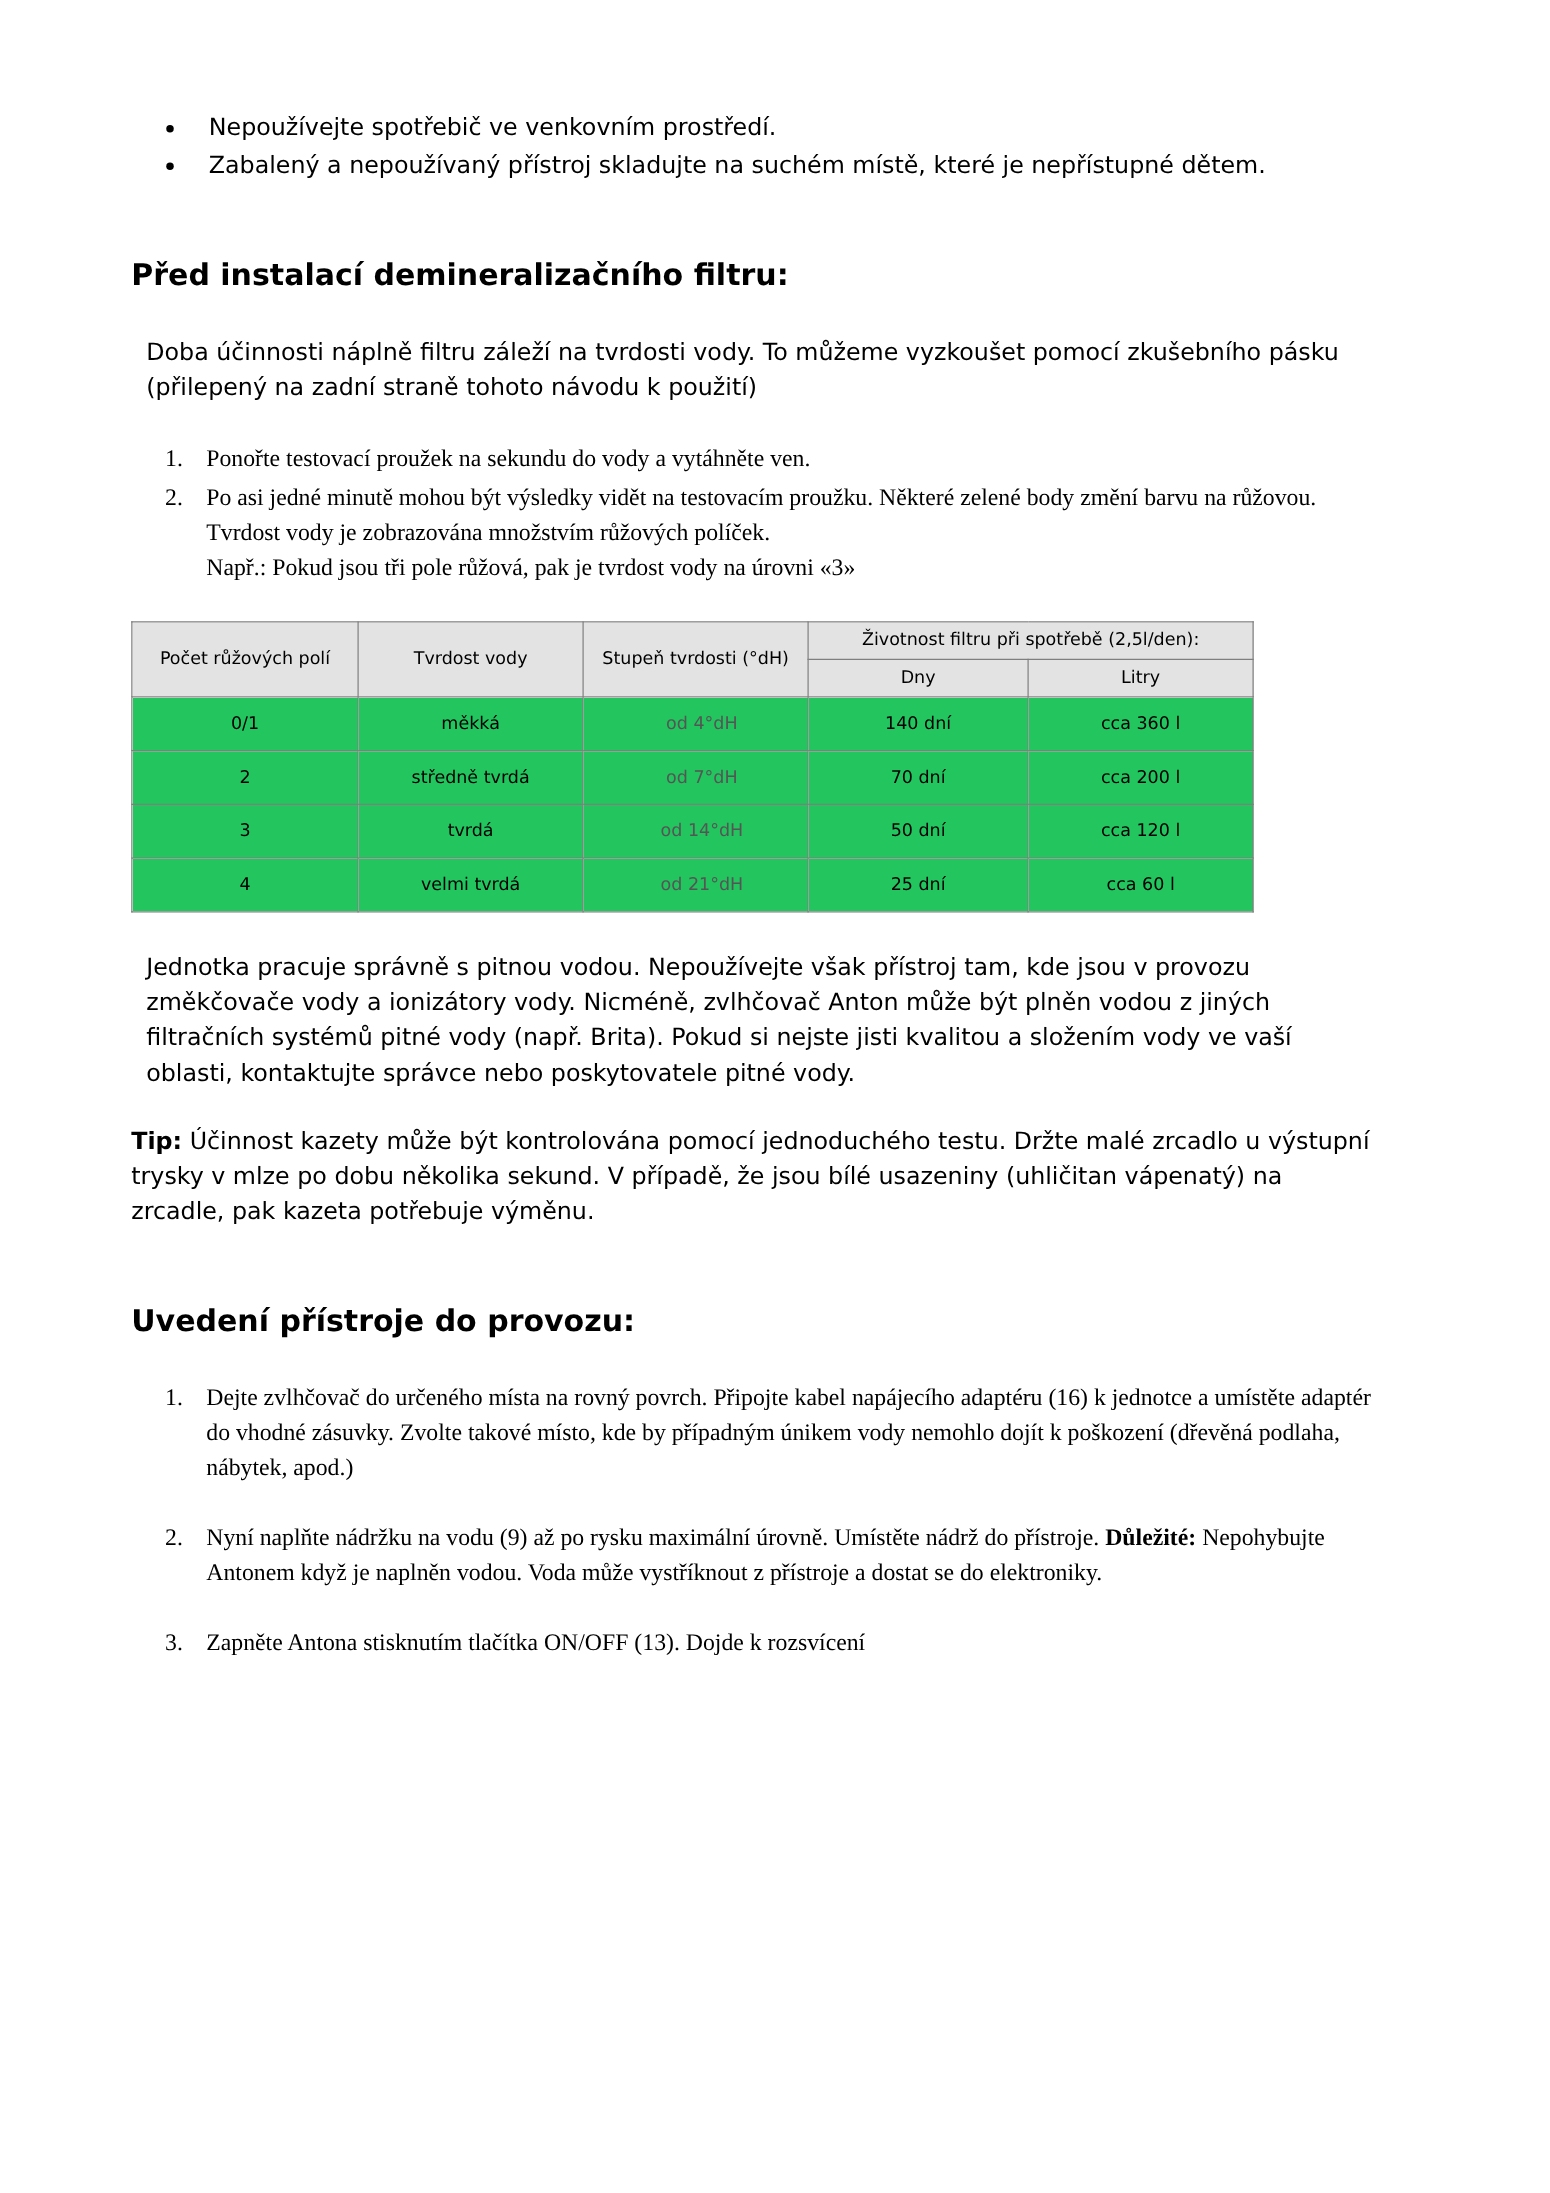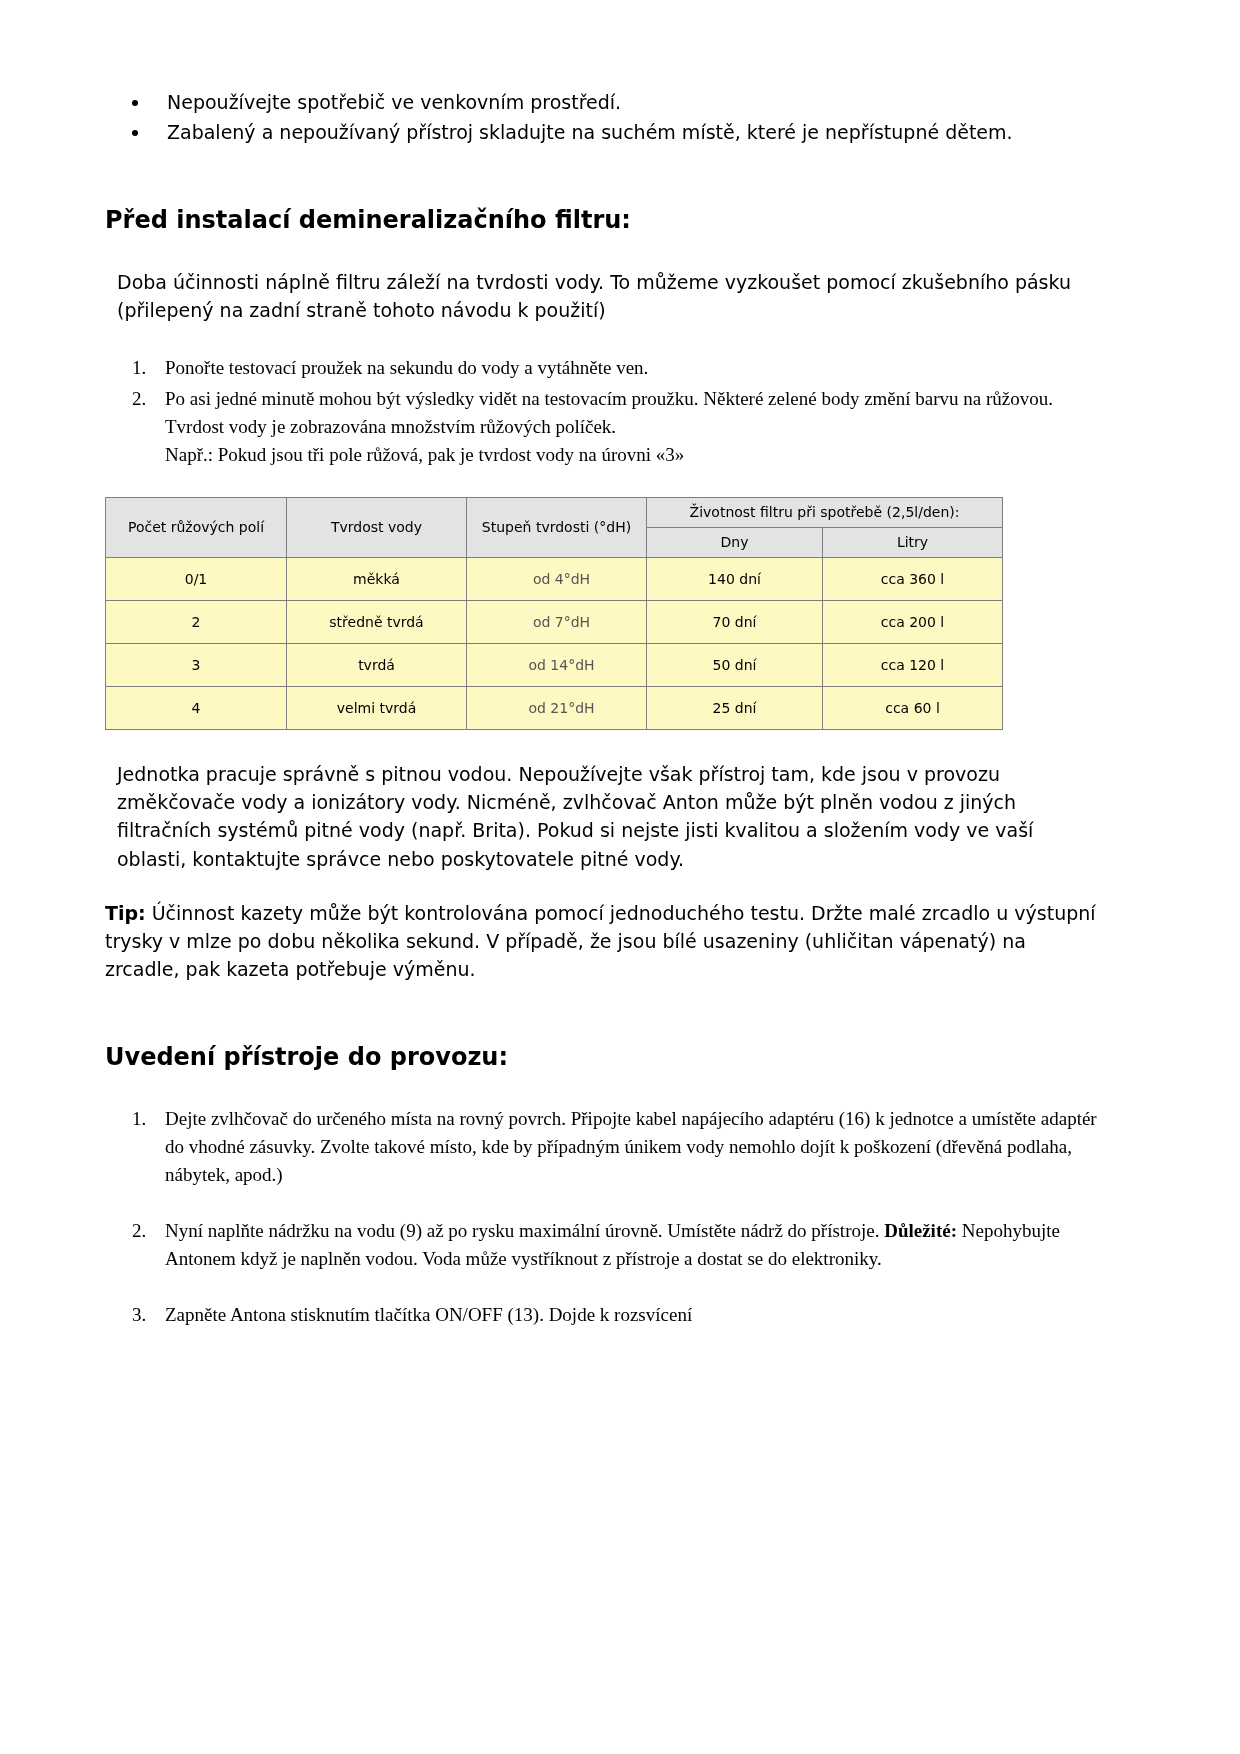--- a/index.html
+++ b/index.html
@@ -77,21 +77,21 @@
     text-align: center;
     vertical-align: middle;
     padding: 5px 8px;
     font-weight: normal;
     overflow: hidden;
   }
   table.hardness thead th {
     background: #e3e3e3;
   }
   table.hardness td {
-    background: #fef9c3;
+    background: #22c55e;
     height: 32px;
   }
   table.hardness col.c1 { width: 181px; }
   table.hardness col.c2 { width: 180px; }
   table.hardness col.c3 { width: 180px; }
   table.hardness col.c4 { width: 176px; }
   table.hardness col.c5 { width: 180px; }
   table.hardness td.muted { color: #555555; padding-left: 18px; }
 
   .water-para { margin-top: 62px; }

